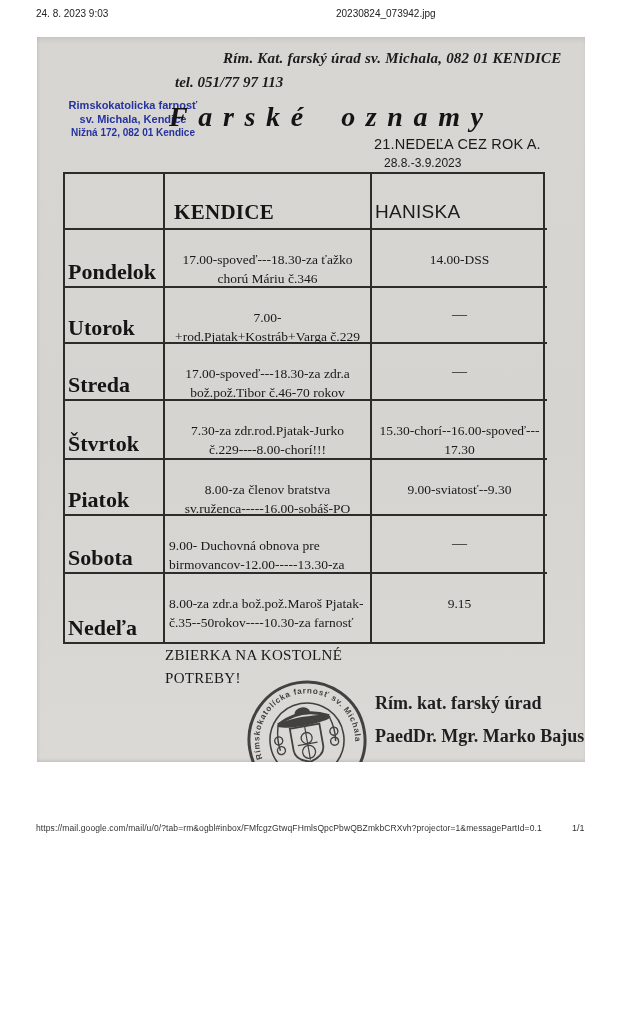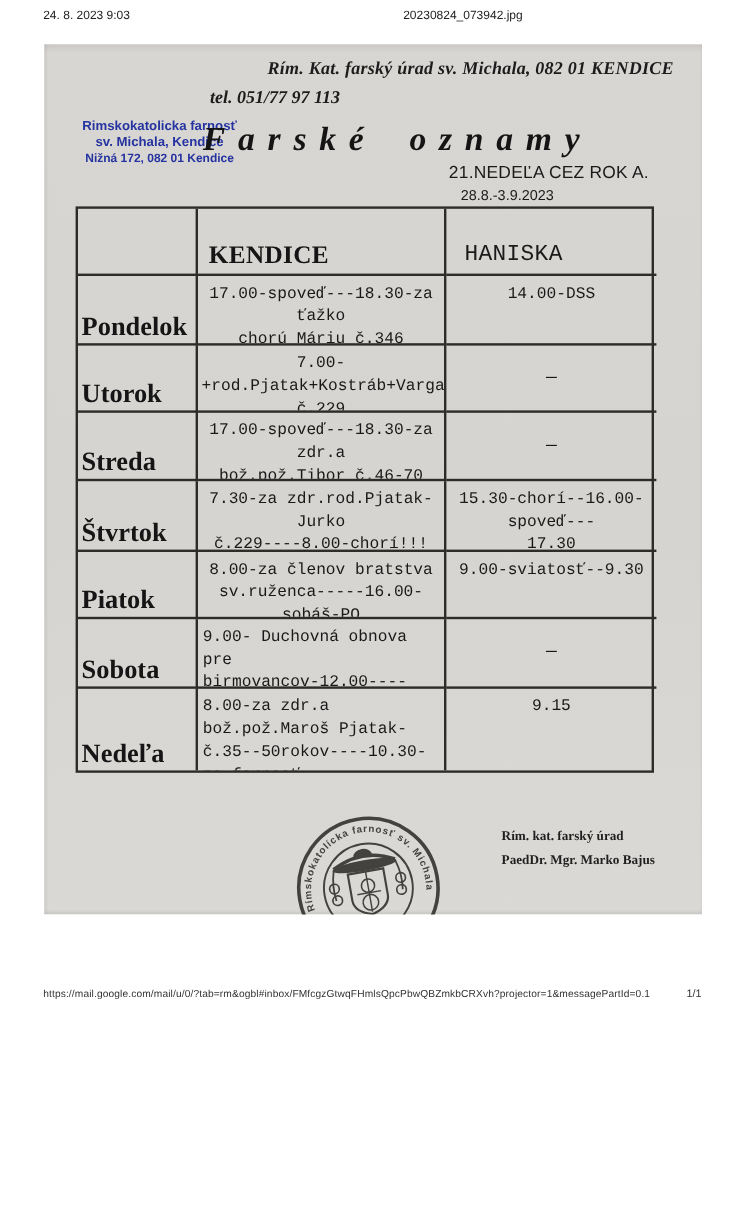--- a/index.html
+++ b/index.html
@@ -109,51 +109,51 @@
   }
   .h-kendice {
     display: flex; align-items: flex-end;
     padding: 0 0 3px 9px;
     font-family: "Liberation Serif", serif;
     font-weight: bold; font-size: 21px; color: #151515;
     letter-spacing: 0.3px;
   }
   .h-haniska {
     display: flex; align-items: flex-end;
-    padding: 0 0 5px 15px;
-    font-family: Liberation Mono, monospace;
+    padding: 0 0 5px 3px;
+    font-family: Liberation Sans, sans-serif;
     font-weight: normal; font-size: 19px; color: #1b1b1b;
     letter-spacing: 0.3px;
   }
   .c-main, .c-side {
-    font-family: Liberation Mono, monospace;
+    font-family: Liberation Serif, serif;
     font-size: 13.5px; color: #191919;
     line-height: 1.42;
-    padding: 6px 3px 0 3px;
+    padding: 20px 3px 0 3px;
     text-align: center;
     white-space: pre-line;
   }
   .c-main.left { text-align: left; padding-left: 4px; }
   .c-side.mid {
     display: flex; align-items: center; justify-content: center;
     padding-top: 0; font-size: 15px;
   }
 
   .zbierka {
     position: absolute; left: 128px; top: 607px;
     font-family: "Liberation Serif", serif;
     font-size: 15px; color: #191919; line-height: 1.5;
     white-space: pre-line; letter-spacing: 0.3px;
   }
 
   .signature {
     position: absolute; left: 338px; top: 650px;
     font-family: "Liberation Serif", serif;
-    font-weight: bold; font-size: 11px; color: #1f1f1f;
-    line-height: 1.85; white-space: pre-line; margin-left: 43px;
+    font-weight: bold; font-size: 18px; color: #1f1f1f;
+    line-height: 1.85; white-space: pre-line;
   }
 
   .round-stamp {
     position: absolute; left: 203px; top: 636px;
     width: 134px; height: 134px;
     transform: rotate(-10deg);
     opacity: 0.88;
   }
 </style>
 </head>
@@ -214,20 +214,22 @@
 birmovancov-12.00-----13.30-za
 novomanželov</div>
     <div class="c-side mid">—</div>
 
     <div class="c-day">Nedeľa</div>
     <div class="c-main left">8.00-za zdr.a bož.pož.Maroš Pjatak-
 č.35--50rokov----10.30-za farnosť</div>
     <div class="c-side">9.15</div>
   </div>
 
+  <div class="zbierka">ZBIERKA NA KOSTOLNÉ
+POTREBY!</div>
 
   <svg class="round-stamp" viewBox="-67 -67 134 134" xmlns="http://www.w3.org/2000/svg">
     <defs>
       <path id="arcTop" d="M -47,11 A 48 48 0 1 1 47,11" fill="none"></path>
       <path id="arcBottom" d="M -36,32 A 48 48 0 0 0 36,32" fill="none"></path>
     </defs>
     <g stroke="#2f2d2b" fill="none">
       <circle cx="0" cy="0" r="58" stroke-width="3"></circle>
       <circle cx="0" cy="0" r="37" stroke-width="1.6"></circle>
 

